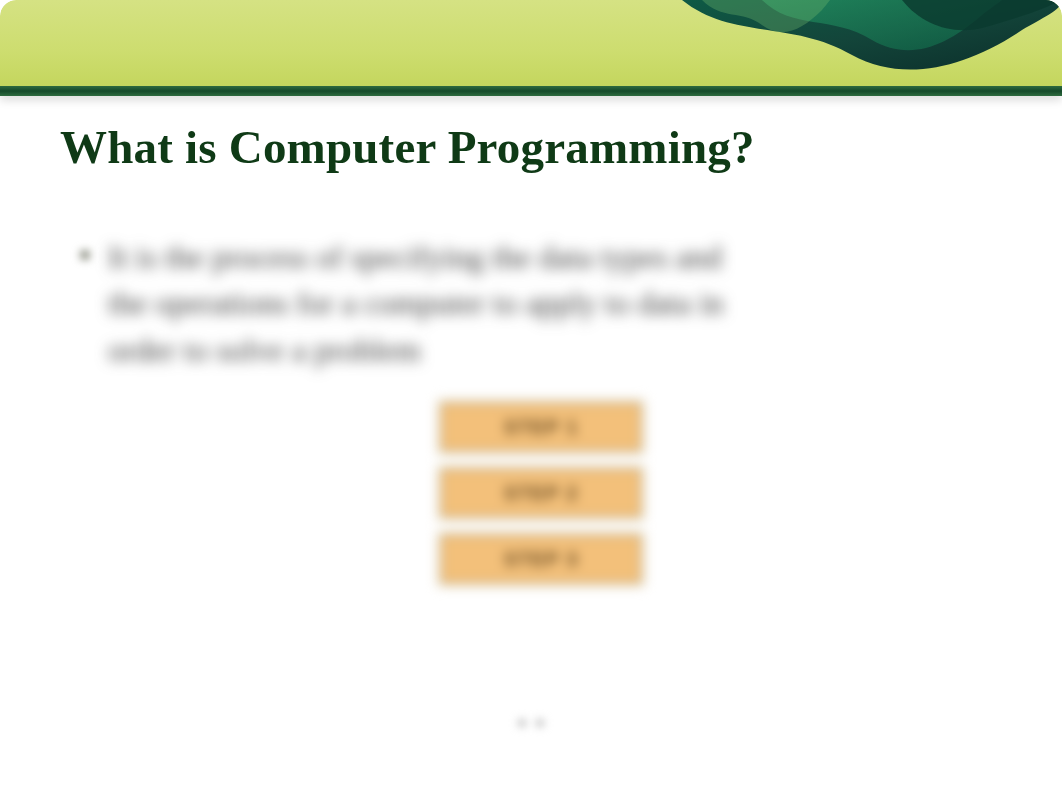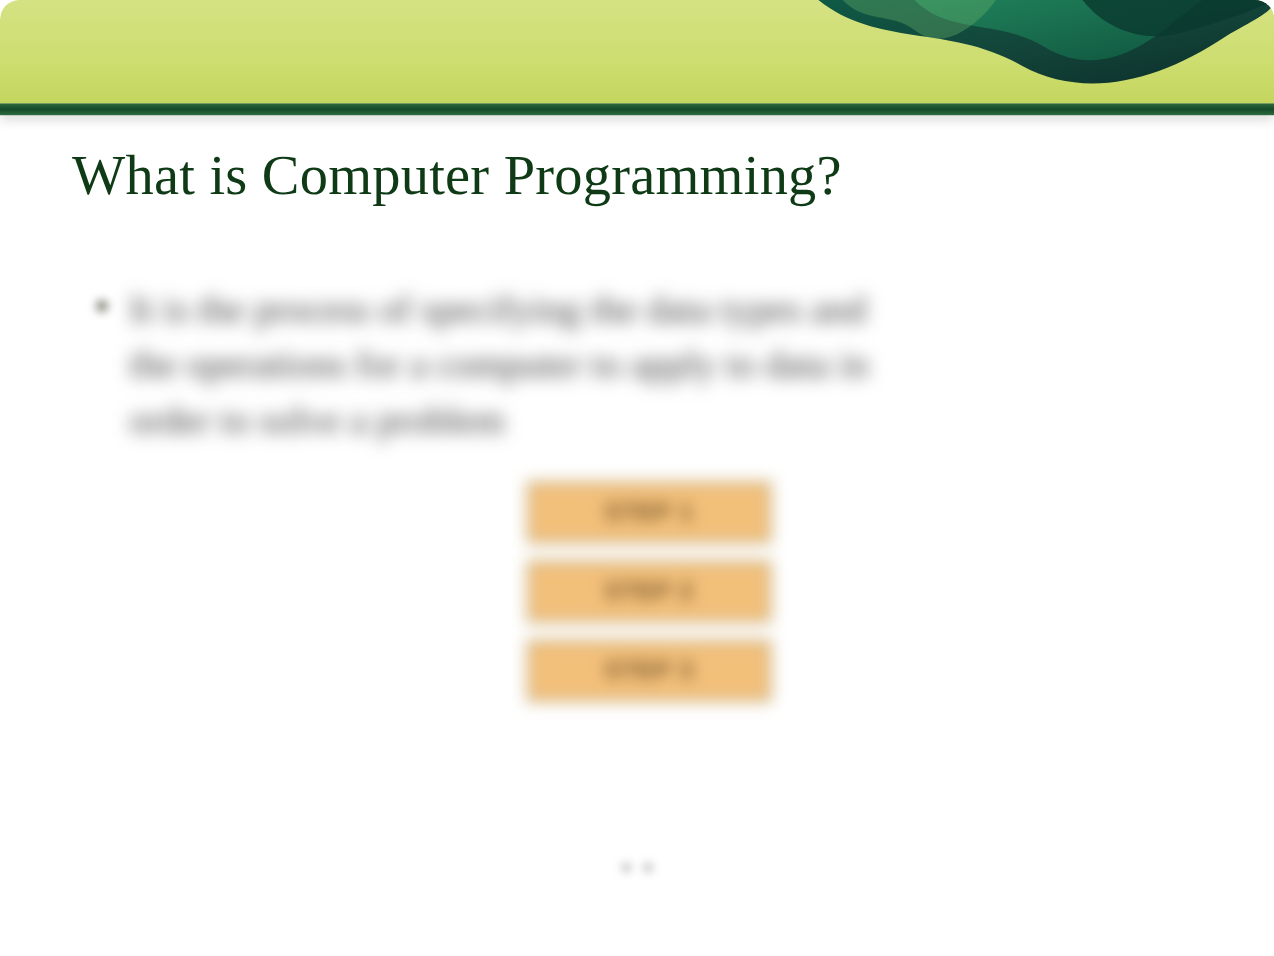--- a/index.html
+++ b/index.html
@@ -39,21 +39,21 @@
   .header-deco svg { display: block; }
   .header-underline {
     width: 100%;
     height: 10px;
     background: linear-gradient(to bottom, #2e6b3f 0%, #154a2a 50%, #2e6b3f 100%);
     box-shadow: 0 4px 10px rgba(0,0,0,0.15);
   }
   .title {
     color: #0f3a16;
     font-size: 47px;
-    font-weight: 400;
+    font-weight: 700;
     margin: 24px 0 0 60px;
     letter-spacing: 0.2px;
   }
   .content {
     margin: 60px 60px 0 80px;
   }
   .bullet-row {
     display: flex;
     align-items: flex-start;
     gap: 18px;

